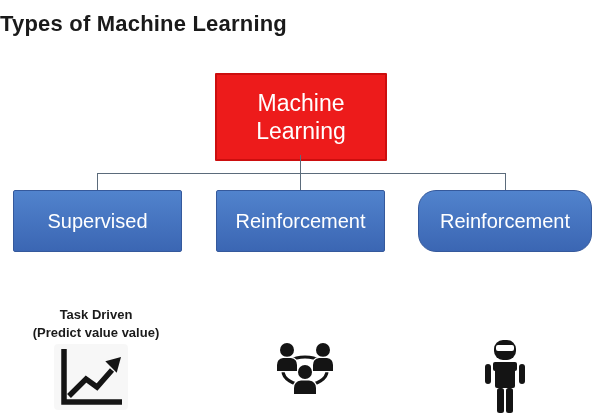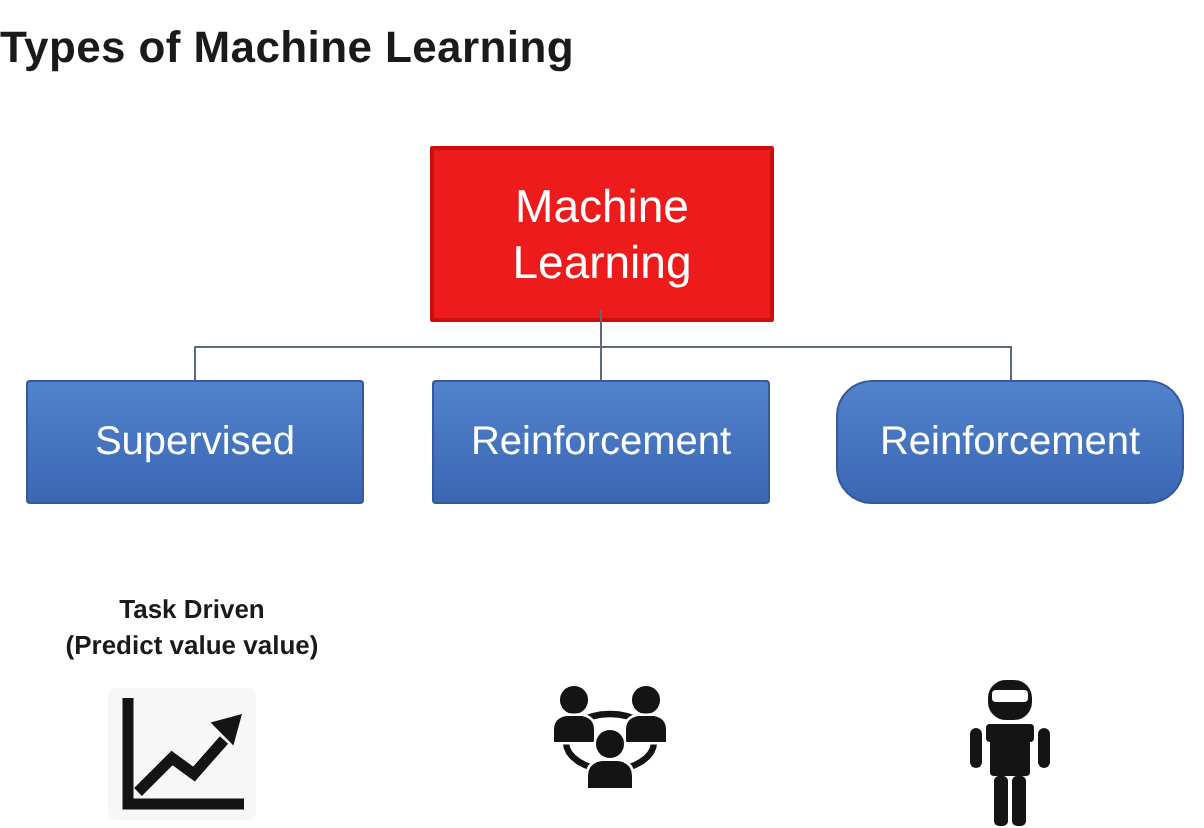--- a/index.html
+++ b/index.html
@@ -26,21 +26,21 @@
     display:flex;align-items:center;justify-content:center;
     color:#ffffff;font-size:20px;white-space:nowrap;
   }
   .branch-0{left:13px;width:169px;}
   .branch-1{left:216px;width:169px;}
   .branch-2{left:418px;width:174px;border-radius:18px;}
   .caption{
     position:absolute;top:296px;text-align:center;
     font-size:13px;font-weight:bold;color:var(--text);line-height:1.35;
   }
-  .cap-0{left:6px;width:180px;}
+  .cap-0{left:6px;width:180px;margin-top:10px;}
   .cap-1{left:213px;width:180px;}
   .cap-2{left:413px;width:180px;}
   .icon-wrap{position:absolute;}
   .chart-wrap{left:54px;top:344px;background:rgba(0,0,0,0.03);border-radius:4px;padding:2px;}
   .people-wrap{left:272px;top:341px;}
   .robot-wrap{left:484px;top:340px;}
   svg{display:block;}
 </style>
 </head>
 <body>

